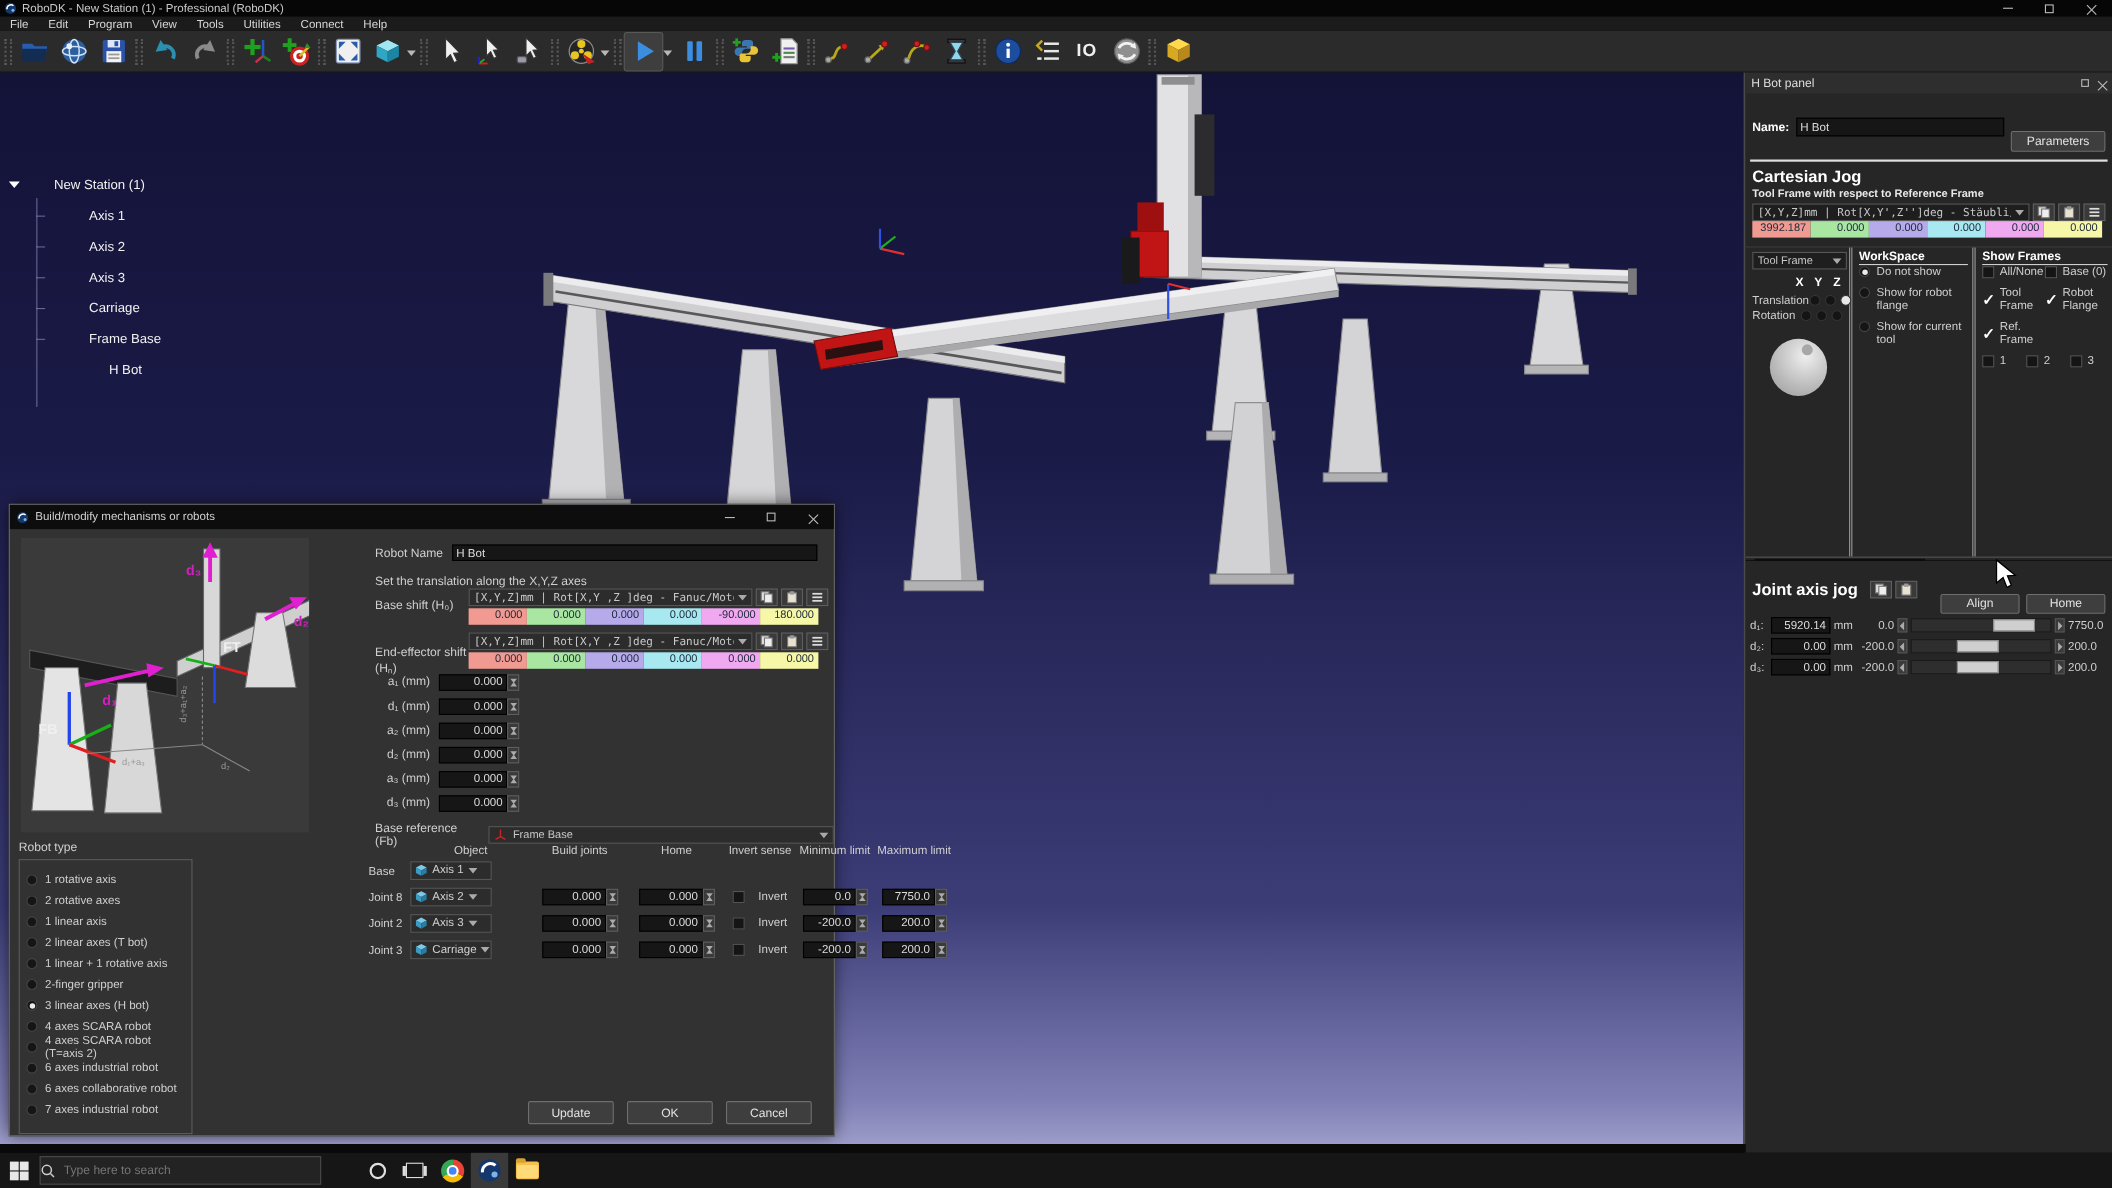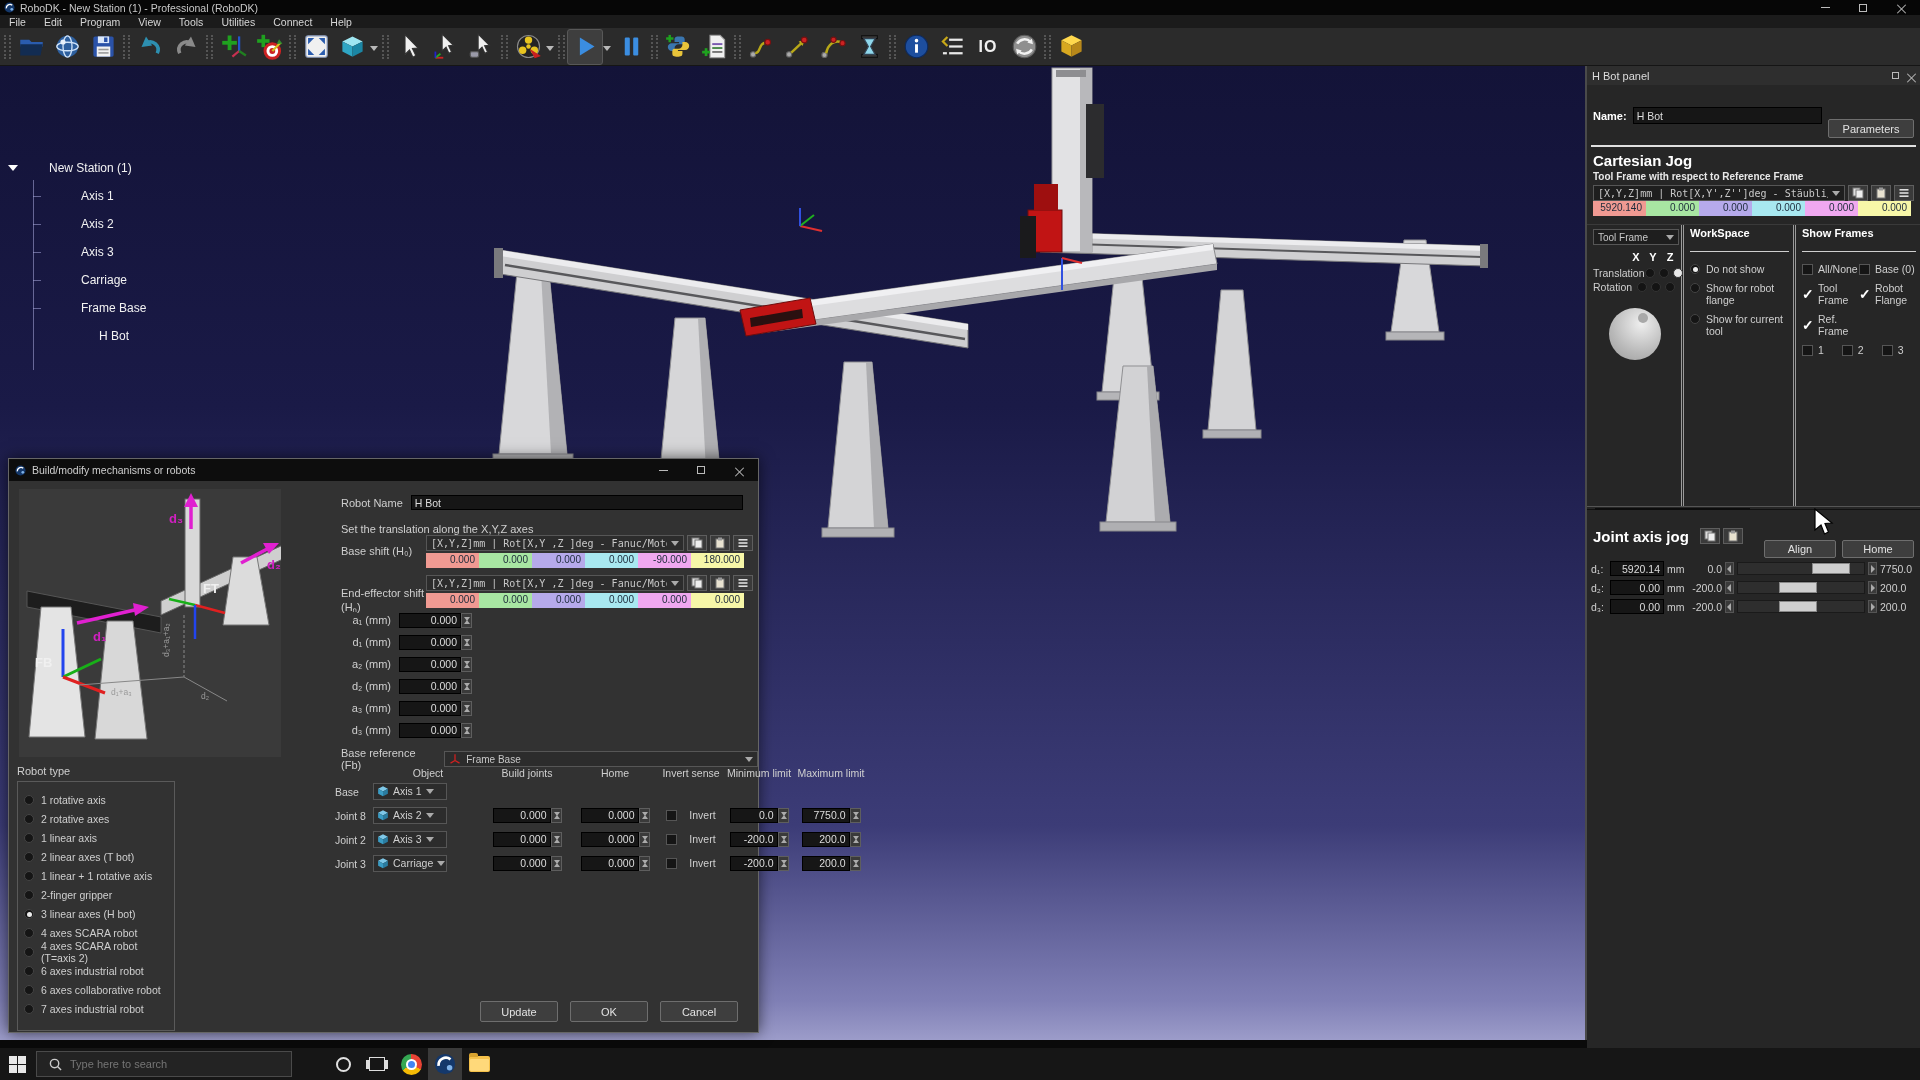--- a/index.html
+++ b/index.html
@@ -128,21 +128,21 @@
   #p-sep{height:2px;background:#e0e0e0;margin:7px 4px 0 4px;}
   .p-h1{font-size:15px;font-weight:bold;color:#fff;margin:5px 6px 0 6px;}
   .p-h2{font-size:10px;font-weight:bold;color:#e8e8e8;margin:2px 6px 3px 6px;}
   #cart-combo{display:flex;margin:0 6px;}
   #cart-combo .combo{flex:1;background:#1e1e1e;}
   #cart-vals{margin:0 6px;}
   #pcols{display:flex;margin:8px 0 0 0;height:282px;border-top:1px solid #3a3a3a;}
   .pcol1{width:97px;padding:4px 4px 0 6px;border-right:3px double #9a9a9a;}
   .pcol2{width:112px;padding:2px 4px 0 6px;border-right:3px double #9a9a9a;}
   .pcol3{flex:1;padding:2px 4px 0 6px;}
-  .pcol-title{font-weight:bold;color:#fff;border-bottom:1px solid #cfcfcf;padding-bottom:12px;margin-bottom:11px;}
+  .pcol-title{font-weight:bold;color:#fff;border-bottom:1px solid #cfcfcf;padding-bottom:1px;margin-bottom:0;}
   .pcol1 .combo{background:#1e1e1e;width:86px;margin-bottom:6px;font-family:"Liberation Sans",sans-serif;}
   .xyzhead{display:flex;justify-content:flex-end;gap:7px;font-weight:bold;color:#fff;margin-bottom:3px;padding-right:2px;}
   .xyzhead span{width:10px;text-align:center;}
   .dotrow{display:flex;align-items:center;height:14px;}
   .dotrow .dlab{flex:1;font-size:10.5px;}
   .dots{display:flex;gap:4px;padding-right:2px;}
   .jdot{width:10px;height:10px;border-radius:50%;background:#141414;border:1px solid #333;}
   .jdot.on{background:#e8e8e8;}
   .ball{width:52px;height:52px;border-radius:50%;margin:14px auto 0 auto;background:radial-gradient(circle at 62% 30%,#efefef,#b9b9b9 60%,#9a9a9a);position:relative;}
   .ball::after{content:"";position:absolute;left:29px;top:5px;width:10px;height:10px;border-radius:50%;background:#a8a8a8;}
@@ -172,21 +172,21 @@
   .jrow:nth-of-type(1) .thumb{left:calc(74% - 19px);}
   .jrow:nth-of-type(2) .thumb{left:calc(48% - 19px);}
   .jrow:nth-of-type(3) .thumb{left:calc(48% - 19px);}
 
   
   #taskbar{position:absolute;left:0;top:1048px;width:1920px;height:32px;background:#161616;display:flex;align-items:center;}
   .tkbtn{width:34px;height:32px;display:flex;align-items:center;justify-content:center;flex:0 0 auto;}
   .tkbtn.active{background:#3a3a3a;}
   .winlogo{display:grid;grid-template-columns:8px 8px;grid-template-rows:8px 8px;gap:1px;}
   .winlogo span{background:#e8e8e8;}
-  #searchbox{width:256px;height:26px;background:#232323;border:1px solid #4a4a4a;display:flex;align-items:center;margin-left:2px;color:#c0c0c0;font-size:11px;gap:8px;padding-left:12px;flex:0 0 auto;}
+  #searchbox{width:256px;height:26px;background:#232323;border:1px solid #4a4a4a;display:flex;align-items:center;margin-left:2px;color:#c0c0c0;font-size:11px;gap:8px;padding-left:0;flex:0 0 auto;}
   #searchbox input{background:transparent;border:none;outline:none;color:#c0c0c0;font-size:11px;width:200px;font-family:"Liberation Sans",sans-serif;}
   .cortana{width:15px;height:15px;border-radius:50%;border:2px solid #e0e0e0;}
   .taskview{width:16px;height:14px;border:1.5px solid #ddd;position:relative;background:transparent;}
   .taskview::before{content:"";position:absolute;left:-4px;top:2px;width:3px;height:9px;background:#ddd;}
   .taskview::after{content:"";position:absolute;right:-4px;top:2px;width:3px;height:9px;background:#ddd;}
   .chrome{width:21px;height:21px;border-radius:50%;background:conic-gradient(#e84335 0 33%,#f5bb05 33% 66%,#34a853 66% 100%);position:relative;}
   .chrome::before{content:"";position:absolute;left:5px;top:5px;width:11px;height:11px;border-radius:50%;background:#fff;}
   .chrome::after{content:"";position:absolute;left:7px;top:7px;width:7px;height:7px;border-radius:50%;background:#4285f4;}
   .folder{width:21px;height:16px;background:#f5c14a;border-radius:2px;position:relative;}
   .folder::before{content:"";position:absolute;left:0;top:-3px;width:9px;height:4px;background:#d9a32f;border-radius:2px 2px 0 0;}
@@ -1025,21 +1025,21 @@
     <div class="ibtn">
         <svg viewBox="0 0 12 12">
           <rect x="1.5" y="2" width="9" height="1.6" fill="#ddd"></rect>
           <rect x="1.5" y="5.2" width="9" height="1.6" fill="#ddd"></rect>
           <rect x="1.5" y="8.4" width="9" height="1.6" fill="#ddd"></rect>
         </svg>
       </div>
   </div>
   <div id="cart-vals" class="crow">
 
-  <span>5920.140</span>
+  <span>3992.187</span>
       <span>0.000</span>
       <span>0.000</span>
       <span>0.000</span>
       <span>0.000</span>
       <span>0.000</span>
     </div>
 
   <div id="pcols">
     <div class="pcol1">
       <div class="combo">

